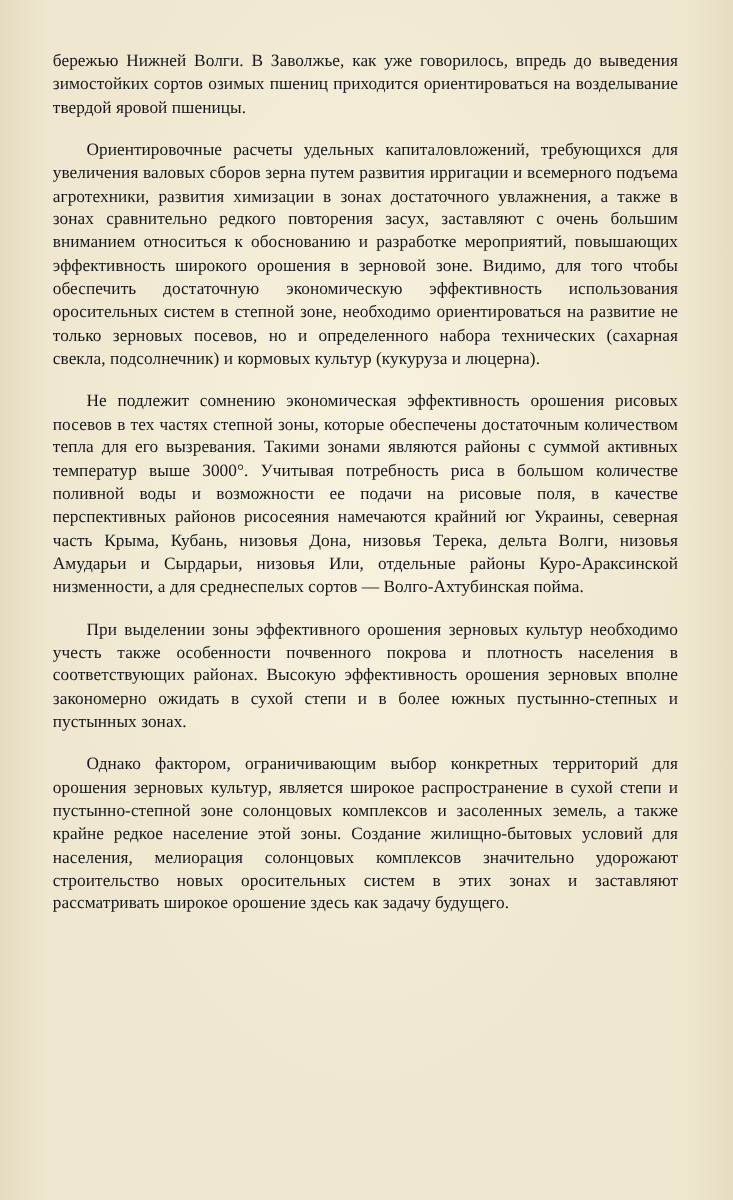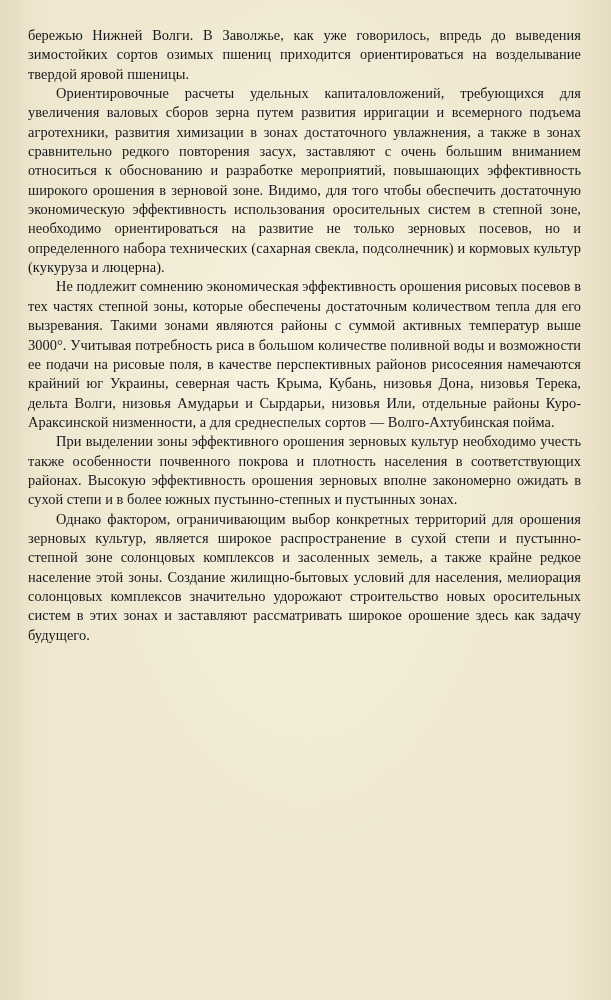--- a/index.html
+++ b/index.html
@@ -34,21 +34,21 @@
   .text-body {
     position: relative;
     font-size: 14.4px;
     line-height: 19.35px;
     color: #15171c;
     text-align: justify;
     text-justify: inter-word;
     letter-spacing: 0.05px;
   }
   .para {
-    margin: 0;
+    margin: 16px;
     text-align: justify;
     text-indent: 0;
   }
   .para.indent {
     text-indent: 28px;
   }
   .para + .para {
     margin-top: 0;
   }
 </style>

